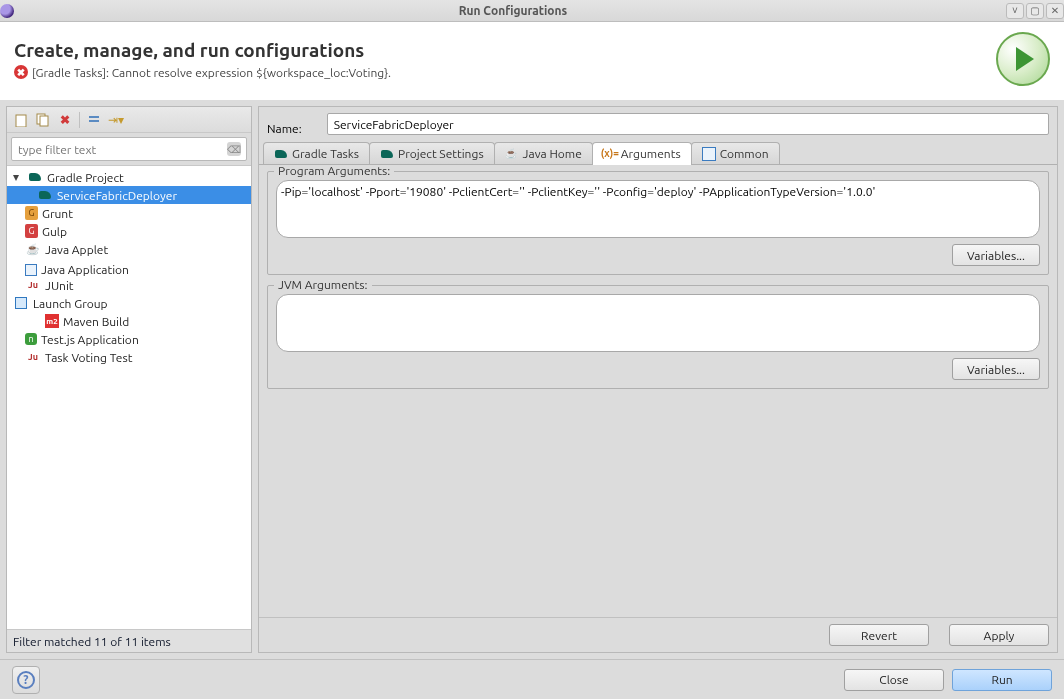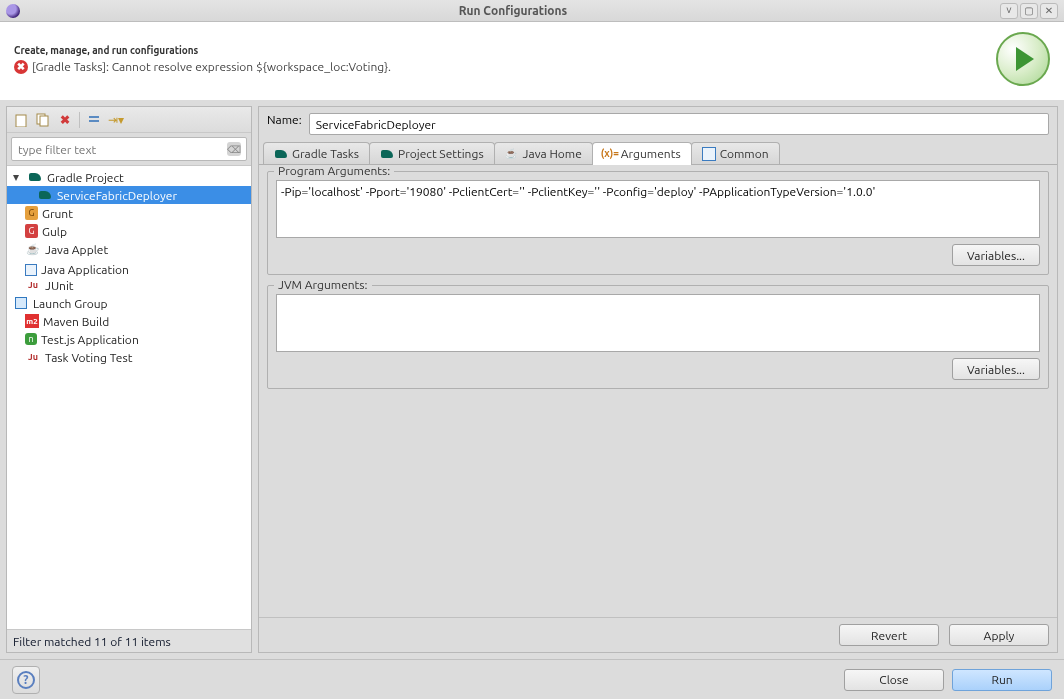--- a/index.html
+++ b/index.html
@@ -1,25 +1,25 @@
 <!DOCTYPE html>
 <html><head>
 <meta charset="utf-8">
 <style>
 * { box-sizing: border-box; margin: 0; padding: 0; font-family: "Segoe UI", "Ubuntu", sans-serif; font-size: 12px; }
 body { background: #dcdcdc; width: 1064px; height: 699px; overflow: hidden; display: flex; flex-direction: column; }
 
-.titlebar { height: 22px; background: linear-gradient(#e4e4e4,#d8d8d8); border-bottom: 1px solid #bdbdbd; display: flex; align-items: center; padding: 0 6px; }
+.titlebar { height: 22px; background: linear-gradient(#e4e4e4,#d8d8d8); border-bottom: 1px solid #bdbdbd; display: flex; align-items: center; padding: 0 0; }
 .titlebar .eclipse-icon { width: 14px; height: 14px; border-radius: 50%; background: radial-gradient(circle at 35% 35%, #a996e6 0 40%, #44287e 70%); margin-right: 6px; }
 .titlebar .title { flex: 1; text-align: center; font-weight: bold; color: #555; }
 .win-ctrl { display: flex; gap: 2px; }
 .win-btn { width: 18px; height: 16px; background: #e8e8e8; border: 1px solid #bbb; border-radius: 3px; display: flex; align-items: center; justify-content: center; color: #666; font-size: 10px; cursor: pointer; }
 
 .header { background: #fff; padding: 10px 14px 14px 14px; display: flex; align-items: center; position: relative; }
-.header-text h1 { font-size: 10px; font-weight: bold; color: #333; margin-bottom: 4px; }
+.header-text h1 { font-size: 19px; font-weight: bold; color: #333; margin-bottom: 4px; }
 .header-text .errline { display: flex; align-items: center; gap: 4px; color: #444; }
 .err-icon { width: 14px; height: 14px; border-radius: 50%; background: #d83636; display: inline-flex; align-items: center; justify-content: center; color: #fff; font-weight: bold; font-size: 10px; }
 .run-big { width: 54px; height: 54px; border-radius: 50%; background: radial-gradient(circle at 30% 30%, #fff, #d9edc9 50%, #a6d58f); border: 2px solid #6aa84f; display: flex; align-items: center; justify-content: center; margin-left: auto; }
 .run-big .tri { width: 0; height: 0; border-left: 18px solid #3d9534; border-top: 12px solid transparent; border-bottom: 12px solid transparent; margin-left: 4px; }
 
 .body { flex: 1; display: flex; padding: 6px; gap: 6px; min-height: 0; }
 
 .left { width: 246px; background: #dcdcdc; display: flex; flex-direction: column; border: 1px solid #b8b8b8; }
 .left-toolbar { height: 26px; display: flex; align-items: center; gap: 6px; padding: 0 6px; background: linear-gradient(#e9e9e9,#dcdcdc); border-bottom: 1px solid #c8c8c8; }
 .tb-icon { width: 16px; height: 16px; display: flex; align-items: center; justify-content: center; cursor: pointer; }
@@ -43,41 +43,41 @@
 .ic-japp { border: 1px solid #3a7bc0; background: #eaf3fc; width: 12px; height: 12px; }
 .ic-junit { color: #b32e2e; font-weight: bold; }
 .ic-launch::before { content: ""; width: 10px; height: 10px; border: 1px solid #3078c0; background: #d6e9fb; display: block; }
 .ic-maven { background: #e03131; color: #fff; width: 14px; font-size: 8px; font-weight: bold; }
 .ic-node { background: #3c9d3c; color: #fff; border-radius: 3px; width: 12px; height: 12px; }
 .ic-task { color: #b32e2e; font-weight: bold; }
 
 .left-status { height: 22px; display: flex; align-items: center; padding: 0 6px; color: #0f172a; background: #e0e0e0; }
 
 .right { flex: 1; background: #dcdcdc; border: 1px solid #b8b8b8; display: flex; flex-direction: column; min-width: 0; }
-.name-row { display: flex; align-items: flex-start; gap: 7px; padding: 6px 8px; }
+.name-row { display: flex; align-items: flex-end; gap: 25px; padding: 6px 8px; }
 .name-row input { flex: 1; height: 22px; border: 1px solid #a8a8a8; border-radius: 2px; padding: 0 6px; background: #fff; }
 
 .tabs { display: flex; align-items: flex-end; height: 24px; padding: 0 4px; border-bottom: 1px solid #b0b0b0; gap: 0; }
 .tab { height: 22px; padding: 0 10px; display: flex; align-items: center; gap: 4px; border: 1px solid #b0b0b0; border-bottom: none; background: linear-gradient(#e8e8e8,#d6d6d6); border-radius: 4px 4px 0 0; margin-right: -1px; cursor: pointer; color: #333; position: relative; }
 .tab.active { background: #fff; z-index: 2; }
 .tab.active::after { content: ""; position: absolute; left: 0; right: 0; bottom: -1px; height: 2px; background: #fff; }
 .tab .ticon { width: 14px; height: 14px; display: flex; align-items: center; justify-content: center; font-size: 10px; }
 .tic-elephant::before { content: ""; width: 12px; height: 8px; background: #0b6658; border-radius: 2px 6px 2px 2px; display: block; }
 .tic-java::before { content: "☕"; }
 .tic-args { color: #c7771a; font-weight: bold; font-size: 9px; }
 .tic-common { border: 1px solid #3a7bc0; width: 10px; height: 10px; background: #eaf3fc; }
 
 .tab-body { flex: 1; background: #dcdcdc; padding: 6px 8px 8px 8px; overflow: hidden; display: flex; flex-direction: column; }
 .group-box { border: 1px solid #b0b0b0; border-radius: 2px; padding: 8px; margin-bottom: 10px; position: relative; }
 .group-box .legend { position: absolute; top: -8px; left: 6px; background: #dcdcdc; padding: 0 4px; color: #333; }
-.text-area { width: 100%; height: 58px; border: 1px solid #a8a8a8; border-radius: 0; background: #fff; padding: 4px; font-family: inherit; font-size: 12px; resize: none; outline: none; white-space: pre-wrap; word-break: break-all; }
+.text-area { width: 100%; height: 58px; border: 1px solid #a8a8a8; border-radius: 12px; background: #fff; padding: 4px; font-family: inherit; font-size: 12px; resize: none; outline: none; white-space: pre-wrap; word-break: break-all; }
 .btn-row { display: flex; justify-content: flex-end; margin-top: 4px; }
 .btn { height: 22px; padding: 0 14px; border: 1px solid #a0a0a0; border-radius: 3px; background: linear-gradient(#f6f6f6,#e3e3e3); cursor: pointer; color: #222; }
 
-.bottom-actions { display: flex; justify-content: flex-end; gap: 10px; padding: 6px 8px; border-top: 1px solid #c0c0c0; }
+.bottom-actions { display: flex; justify-content: flex-end; gap: 20px; padding: 6px 8px; border-top: 1px solid #c0c0c0; }
 .bottom-actions .btn { width: 100px; }
 
 .footer { height: 40px; display: flex; align-items: center; padding: 0 12px; gap: 8px; border-top: 1px solid #c0c0c0; }
 .help-btn { width: 28px; height: 28px; border: 1px solid #b0b0b0; border-radius: 4px; background: linear-gradient(#f0f0f0,#dcdcdc); display: flex; align-items: center; justify-content: center; cursor: pointer; }
 .help-btn .q { width: 18px; height: 18px; border: 2px solid #5a7fbf; border-radius: 50%; color: #5a7fbf; display: flex; align-items: center; justify-content: center; font-weight: bold; }
 .footer-spacer { flex: 1; }
 .footer .btn { width: 100px; }
 .btn.primary { background: linear-gradient(#cfe6ff,#aad1fb); border-color: #6fa3da; }
 </style>
 </head>
@@ -162,21 +162,21 @@
         <span>Java Application</span>
       </div>
       <div class="tree-item" style="padding-left:18px;">
         <span class="item-icon ic-junit">Ju</span>
         <span>JUnit</span>
       </div>
       <div class="tree-item" style="">
         <span class="item-icon ic-launch"></span>
         <span>Launch Group</span>
       </div>
-      <div class="tree-item" style="padding-left:18px;">
+      <div class="tree-item" style="padding-left:18px;margin-left:20px;">
         <span class="item-icon ic-maven">m2</span>
         <span>Maven Build</span>
       </div>
       <div class="tree-item" style="padding-left:18px;">
         <span class="item-icon ic-node">n</span>
         <span>Test.js Application</span>
       </div>
       <div class="tree-item" style="padding-left:18px;">
         <span class="item-icon ic-task">Ju</span>
         <span>Task Voting Test</span>

